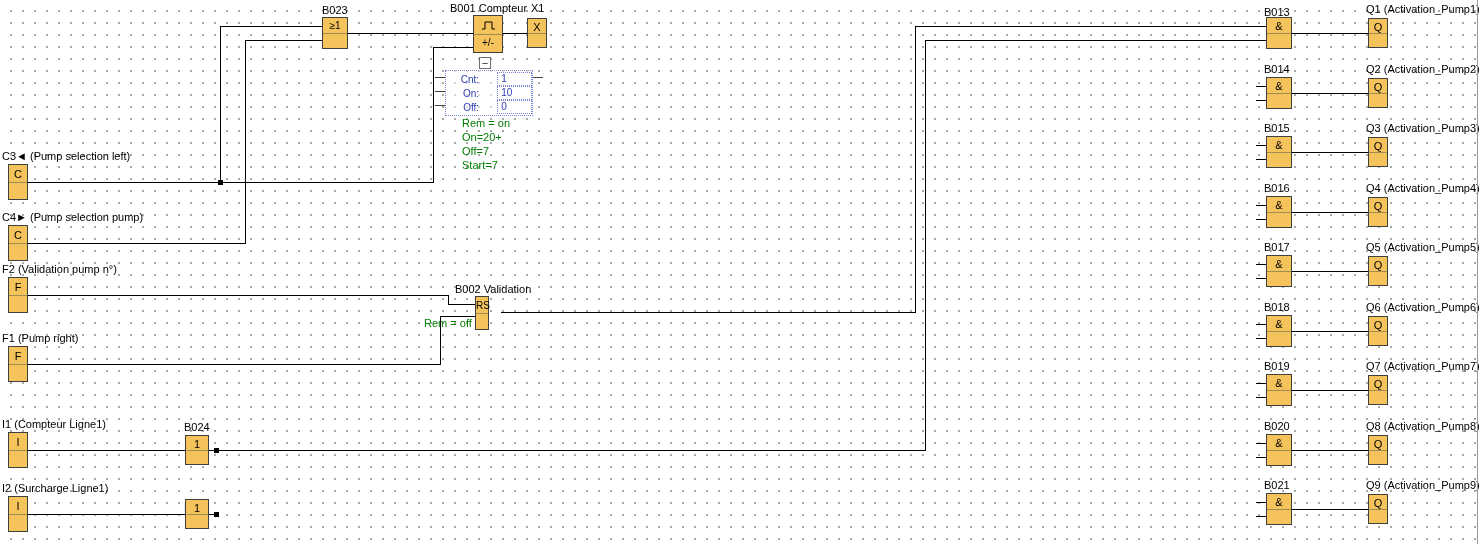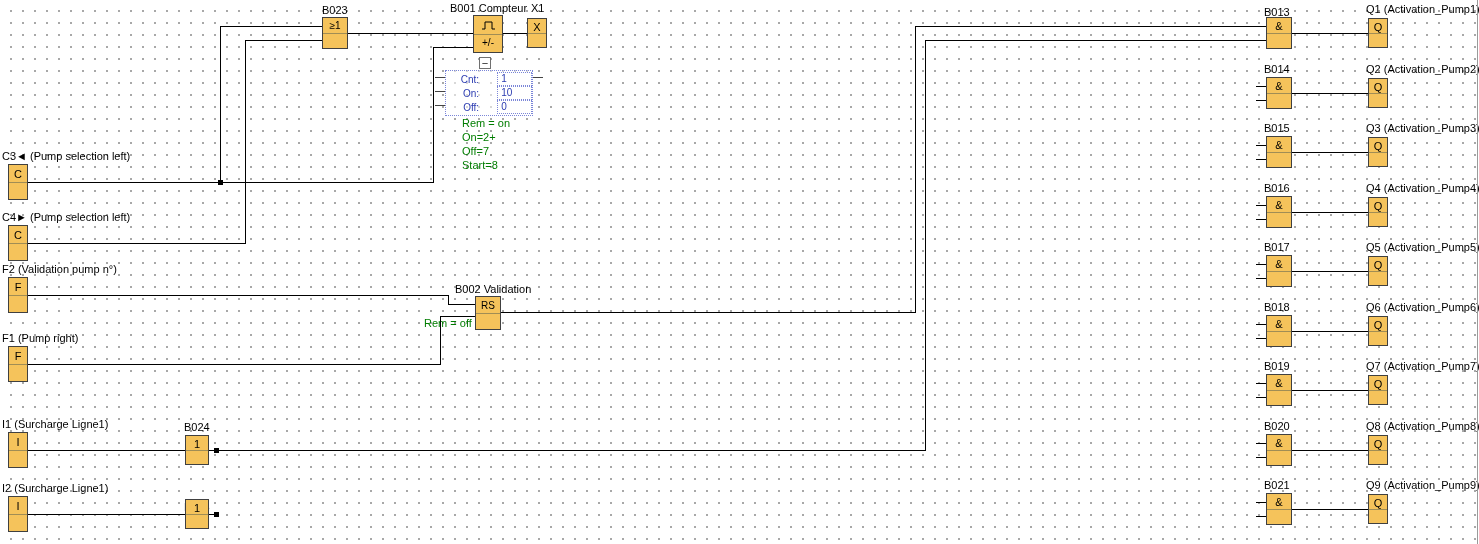--- a/index.html
+++ b/index.html
@@ -39,39 +39,39 @@
 <body>
 
 <div class="canvas">
 
   <div class="lbl" style="left:2px;top:150px">C3◄ (Pump selection left)</div>
   <div class="blk inblk" style="top:164px">
     <span class="sym" style="top:3px">C</span>
       <span class="dv" style="top:17px"></span>
   </div>
 
-  <div class="lbl" style="left:2px;top:211px">C4► (Pump selection left)</div>
+  <div class="lbl" style="left:2px;top:211px">C4► (Pump selection pump)</div>
   <div class="blk inblk" style="top:225px">
     <span class="sym" style="top:3px">C</span>
       <span class="dv" style="top:17px"></span>
   </div>
 
   <div class="lbl" style="left:2px;top:263px">F2 (Validation pump n°)</div>
   <div class="blk inblk" style="top:277px">
     <span class="sym" style="top:3px">F</span>
       <span class="dv" style="top:17px"></span>
   </div>
 
   <div class="lbl" style="left:2px;top:332px">F1 (Pump right)</div>
   <div class="blk inblk" style="top:346px">
     <span class="sym" style="top:3px">F</span>
       <span class="dv" style="top:17px"></span>
   </div>
 
-  <div class="lbl" style="left:2px;top:418px">I1 (Surcharge Ligne1)</div>
+  <div class="lbl" style="left:2px;top:418px">I1 (Compteur Ligne1)</div>
   <div class="blk inblk" style="top:432px">
     <span class="sym" style="top:3px">I</span>
       <span class="dv" style="top:17px"></span>
   </div>
 
   <div class="lbl" style="left:2px;top:482px">I2 (Surcharge Ligne1)</div>
   <div class="blk inblk" style="top:496px">
     <span class="sym" style="top:3px">I</span>
       <span class="dv" style="top:17px"></span>
   </div>
@@ -112,26 +112,26 @@
       <span class="pname">Off:</span>
       <span class="pval">0</span>
     </div>
   </div>
   <div class="ppin" style="left:435px;top:77px"></div>
   <div class="ppin" style="left:435px;top:91px"></div>
   <div class="ppin" style="left:435px;top:105px"></div>
   <div class="ppin" style="left:533px;top:77px"></div>
 
   <div class="green" style="left:462px;top:117px">Rem = on</div>
-  <div class="green" style="left:462px;top:131px">On=2+</div>
+  <div class="green" style="left:462px;top:131px">On=20+</div>
   <div class="green" style="left:462px;top:145px">Off=7</div>
-  <div class="green" style="left:462px;top:159px">Start=8</div>
+  <div class="green" style="left:462px;top:159px">Start=7</div>
 
   <div class="lbl" style="left:455px;top:283px">B002 Validation</div>
-  <div class="blk" style="left:475px;top:296px;width:26px;height:34px">
+  <div class="blk" style="left:475px;top:296px;width:14px;height:34px">
     <span class="sym" style="top:3px;font-size:10px">RS</span>
       <span class="dv" style="top:16px"></span>
   </div>
   <div class="green" style="left:424px;top:317px">Rem = off</div>
 
   <div class="lbl" style="left:184px;top:421px">B024</div>
   <div class="blk" style="left:185px;top:435px;width:24px;height:30px">
     <span class="sym">1</span>
       <span class="dv" style="top:14px"></span>
   </div>

